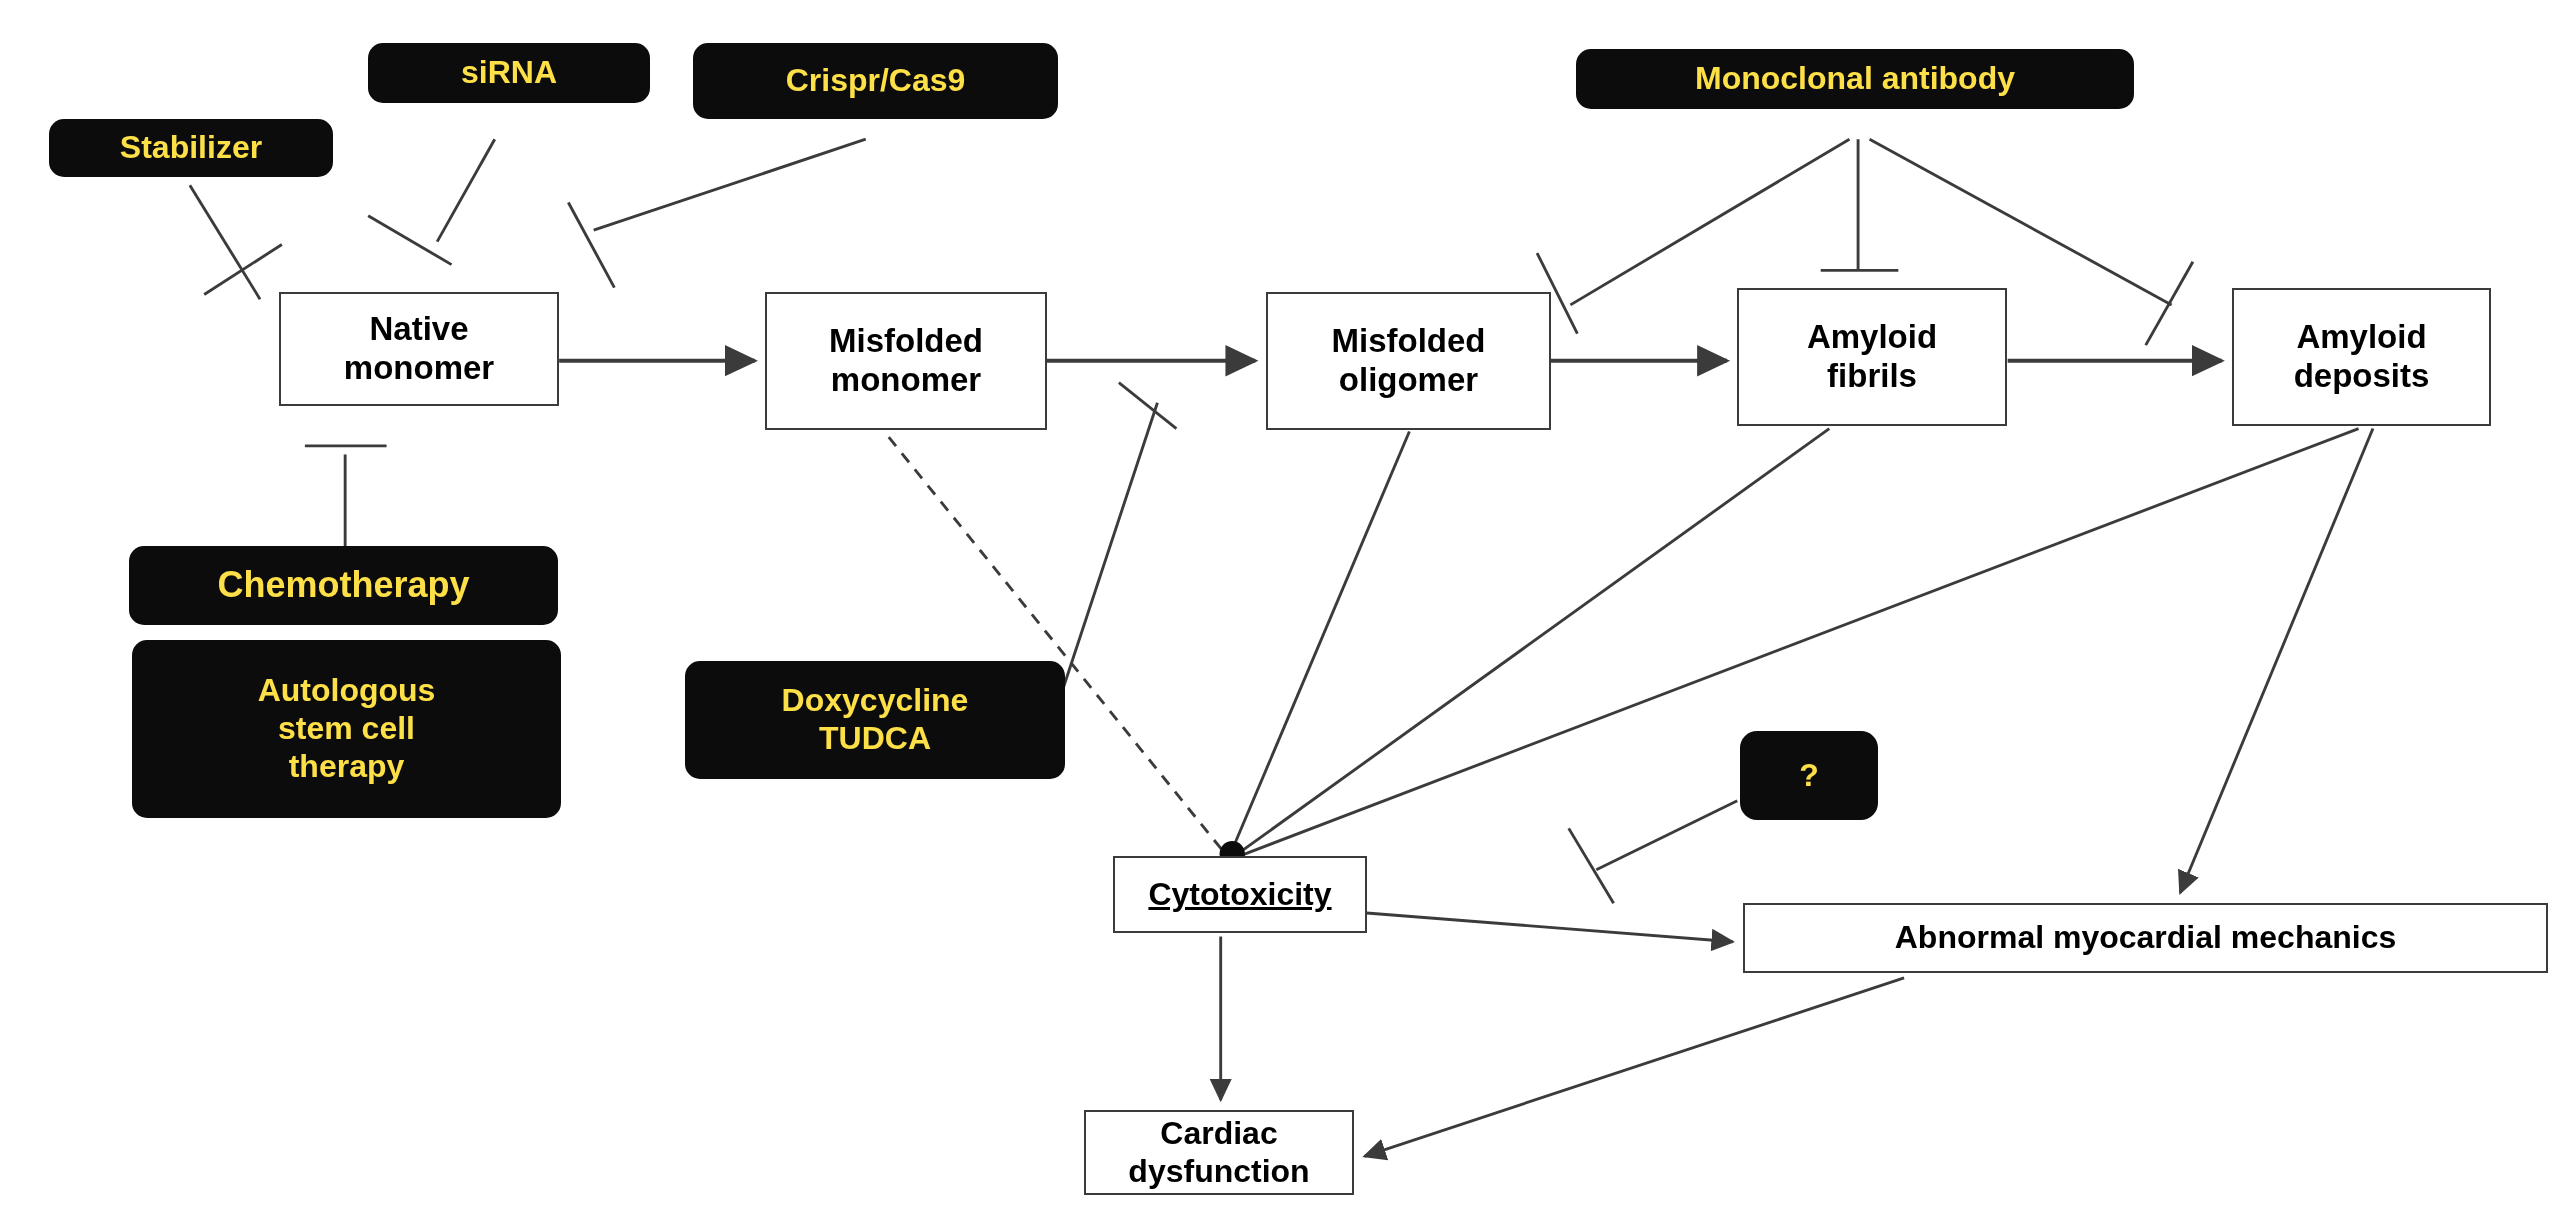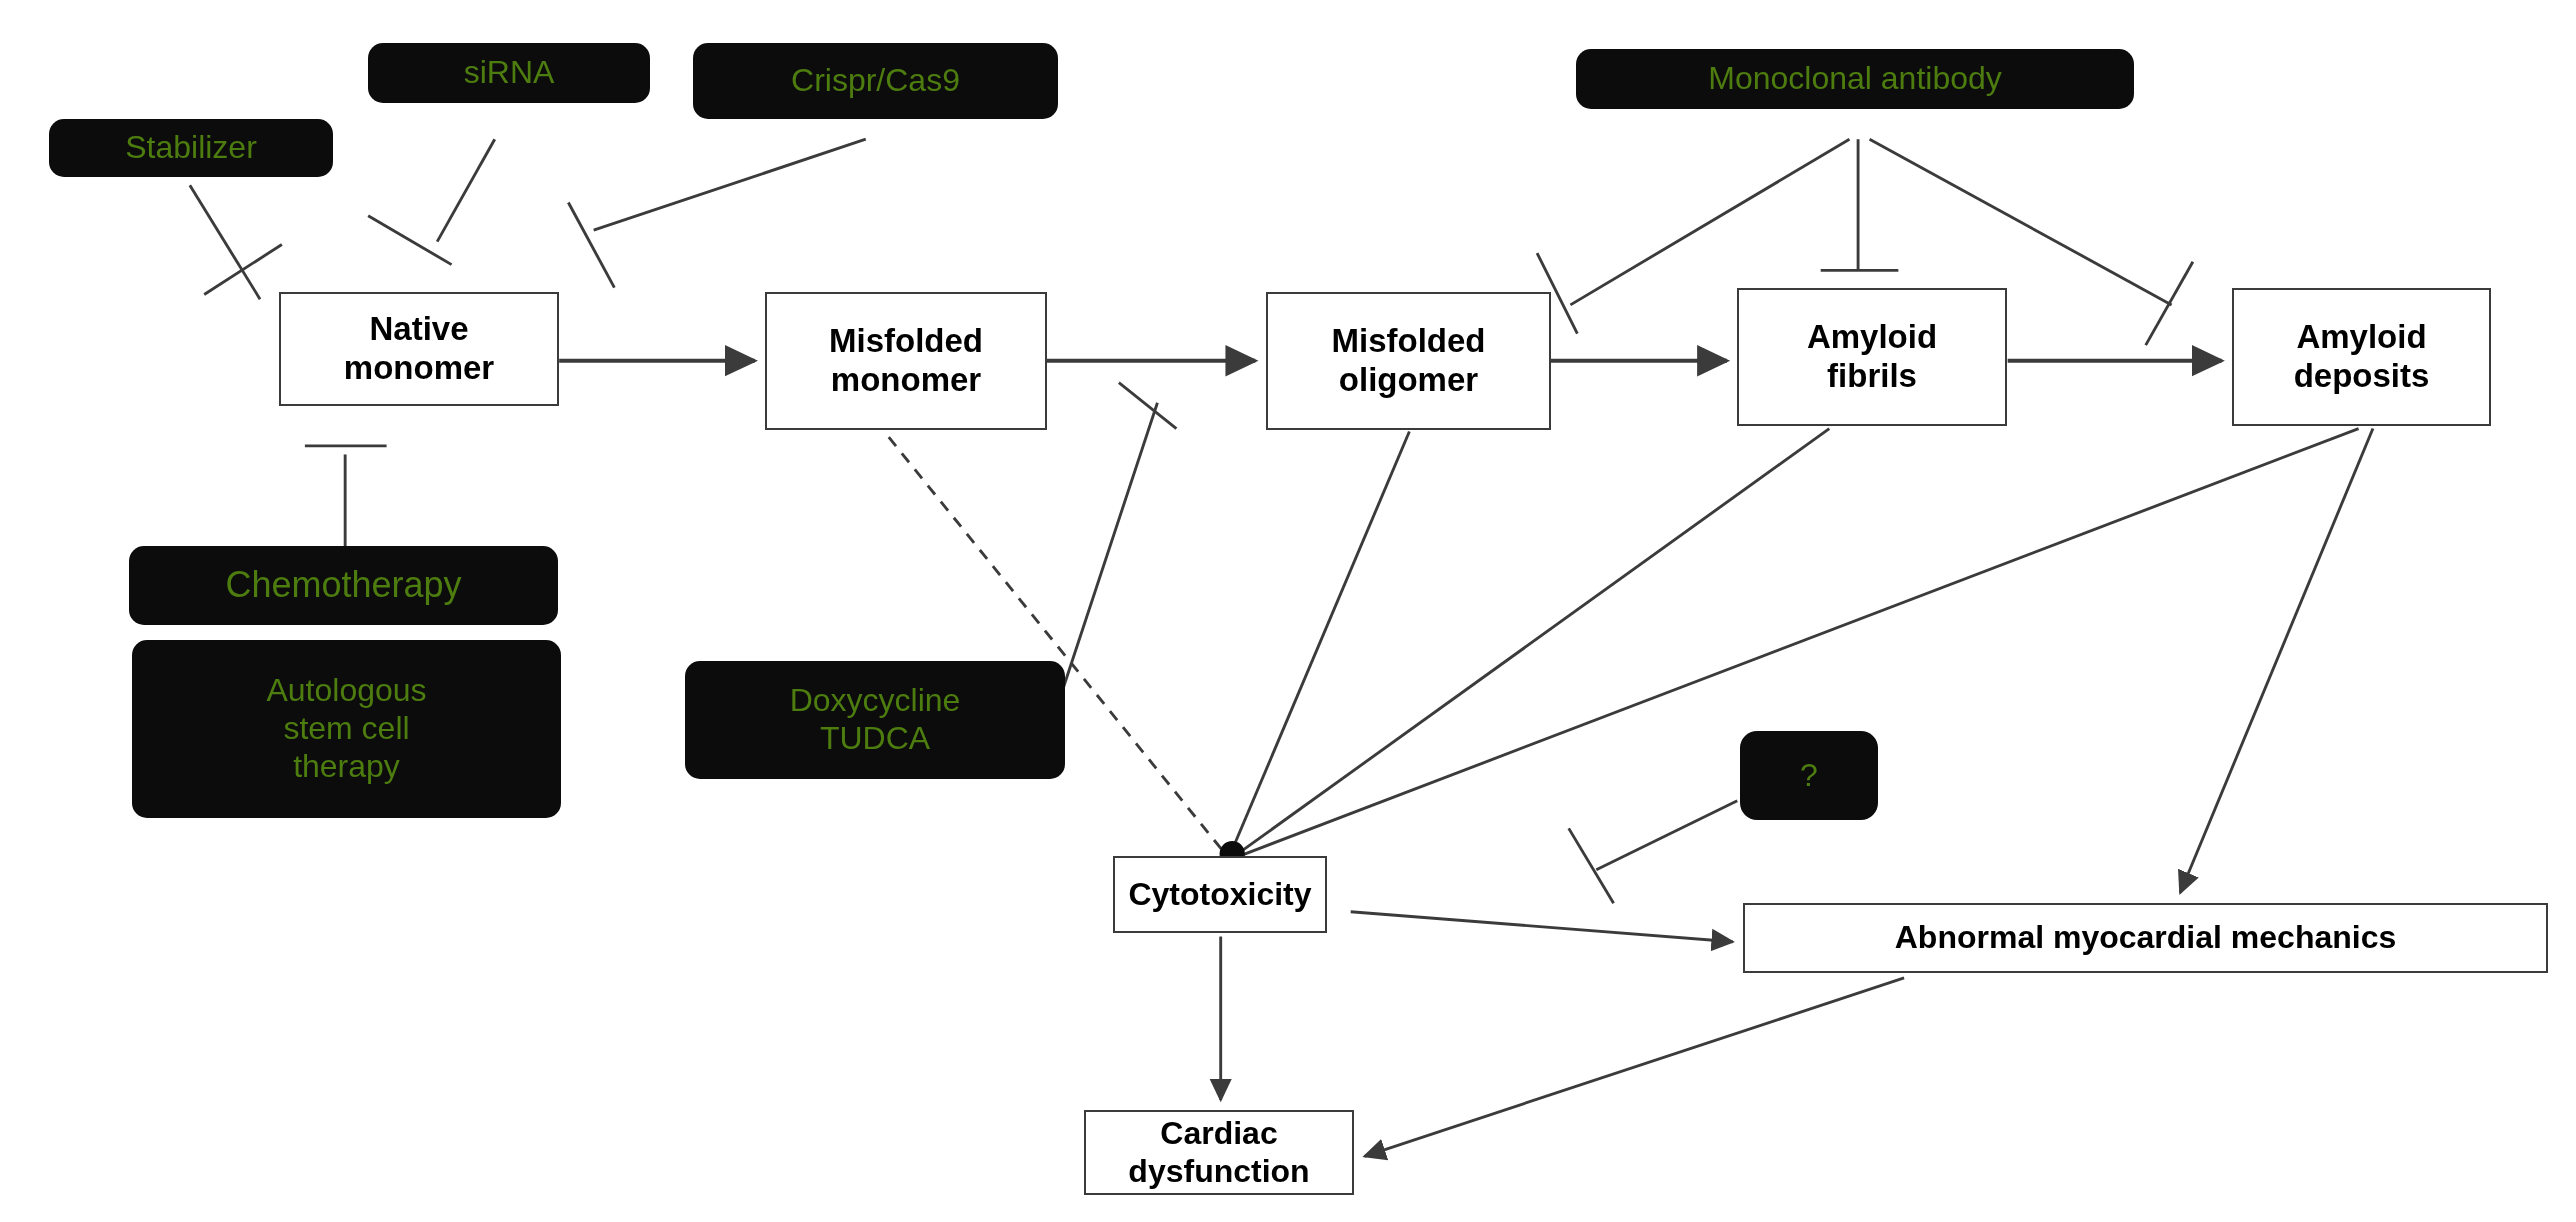--- a/index.html
+++ b/index.html
@@ -11,23 +11,23 @@
 
   .plain{
     background:#ffffff;
     border:2.3px solid #3b3b3b;
     color:#000000;
     font-weight:700;
     line-height:1.18;
   }
   .dark{
     background:#0c0c0c;
-    color:#4d7c0f;
+    color:#fde047;
     border-radius:15px;
-    font-weight:400;
+    font-weight:700;
     line-height:1.18;
   }
   .lbl{display:block;white-space:pre-line;}
 </style>
 </head>
 <body>
 
 <div id="stage">
 
   <svg id="wires" viewBox="0 0 4478 2126">
@@ -109,21 +109,21 @@
   <div class="node plain" style="left:1737px;top:288px;width:270px;height:138px;font-size:33px;">
     <span class="lbl">Amyloid
 fibrils</span>
   </div>
 
   <div class="node plain" style="left:2232px;top:288px;width:259px;height:138px;font-size:33px;">
     <span class="lbl">Amyloid
 deposits</span>
   </div>
 
-  <div class="node plain" style="left:1113px;top:856px;width:214px;height:77px;font-size:32px;">
+  <div class="node plain" style="left:1113px;top:856px;width:254px;height:77px;font-size:32px;text-decoration:underline;">
     <span class="lbl">Cytotoxicity</span>
   </div>
 
   <div class="node plain" style="left:1743px;top:903px;width:805px;height:70px;font-size:32px;">
     <span class="lbl">Abnormal myocardial mechanics</span>
   </div>
 
   <div class="node plain" style="left:1084px;top:1110px;width:270px;height:85px;font-size:32px;">
     <span class="lbl">Cardiac dysfunction</span>
   </div>

